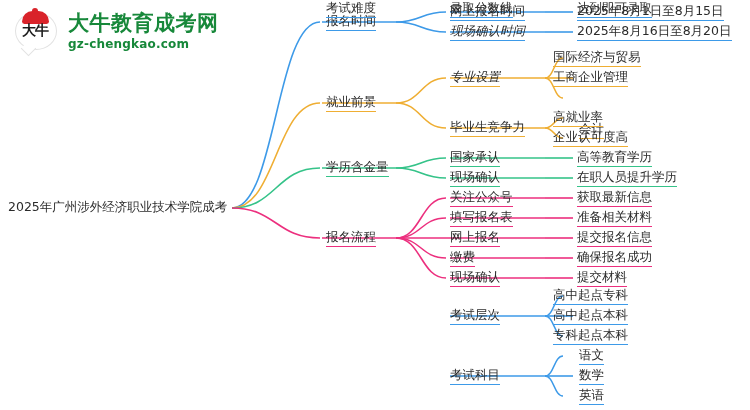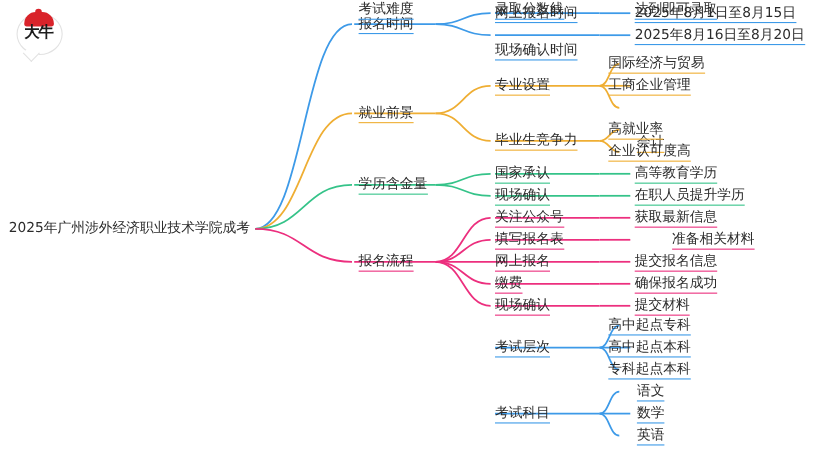--- a/index.html
+++ b/index.html
@@ -137,20 +137,24 @@
   .node .txt { color: #2b2b2b; }
 </style>
 </head>
 <body>
 
 <div id="logo">
   <div id="logo-mark">
     <div class="bubble"></div>
     <div class="cap"></div>
     <div class="mark-text">大牛</div>
+  </div>
+  <div id="logo-words">
+    <div id="logo-title">大牛教育成考网</div>
+    <div id="logo-sub">gz-chengkao.com</div>
   </div>
 </div>
 
 <svg id="map-svg" viewBox="0 0 750 410">
     <path d="M450,12 L545,12" fill="none" stroke="#3d9ae8" stroke-width="1.6"></path>
     <path d="M545,12 L573,12" fill="none" stroke="#3d9ae8" stroke-width="1.6"></path>
     <path d="M450,32 L545,32" fill="none" stroke="#3d9ae8" stroke-width="1.6"></path>
     <path d="M545,32 L573,32" fill="none" stroke="#3d9ae8" stroke-width="1.6"></path>
     <path d="M322,22 L396,22" fill="none" stroke="#3d9ae8" stroke-width="1.6"></path>
     <path d="M396,22 C421,22 421,12 446,12" fill="none" stroke="#3d9ae8" stroke-width="1.6"></path>
@@ -207,38 +211,38 @@
     <path d="M396,NaN C421,NaN 421,376 446,376" fill="none" stroke="#3d9ae8" stroke-width="1.6"></path>
     <path d="M396,NaN C421,NaN 421,NaN 446,NaN" fill="none" stroke="#3d9ae8" stroke-width="1.6"></path>
     <path d="M232,208 C276,208 276,NaN 320,NaN" fill="none" stroke="#3d9ae8" stroke-width="1.6"></path>
   </svg>
 
 <div id="nodes-layer">
     <div class="node root" style="left: 8px; top: 199px;"><span class="txt">2025年广州涉外经济职业技术学院成考</span></div>
     <div class="node lvl4 ul" style="left: 577px; top: 3px; color: rgb(61, 154, 232);"><span class="txt">2025年8月1日至8月15日</span></div>
     <div class="node lvl3 ul" style="left: 450px; top: 3px; color: rgb(61, 154, 232);"><span class="txt">网上报名时间</span></div>
     <div class="node lvl4 ul" style="left: 577px; top: 23px; color: rgb(61, 154, 232);"><span class="txt">2025年8月16日至8月20日</span></div>
-    <div class="node lvl3 ul" style="left: 450px; top: 37px; color: rgb(61, 154, 232);"><span class="txt">现场确认时间</span></div>
+    <div class="node lvl3 ul" style="left: 450px; top: 23px; color: rgb(61, 154, 232); font-style: italic;"><span class="txt">现场确认时间</span></div>
     <div class="node lvl2 ul" style="left: 326px; top: 13px; color: rgb(61, 154, 232);"><span class="txt">报名时间</span></div>
     <div class="node lvl4 ul" style="left: 553px; top: 49px; color: rgb(239, 174, 51);"><span class="txt">国际经济与贸易</span></div>
     <div class="node lvl4 ul" style="left: 553px; top: 69px; color: rgb(239, 174, 51);"><span class="txt">工商企业管理</span></div>
     <div class="node lvl4 ul" style="left: 579px; top: 89px; color: rgb(239, 174, 51); margin-top: 32px;"><span class="txt">会计</span></div>
-    <div class="node lvl3 ul" style="left: 450px; top: 69px; color: rgb(239, 174, 51);"><span class="txt">专业设置</span></div>
+    <div class="node lvl3 ul" style="left: 450px; top: 69px; color: rgb(239, 174, 51); font-style: italic;"><span class="txt">专业设置</span></div>
     <div class="node lvl4 ul" style="left: 553px; top: 109px; color: rgb(239, 174, 51);"><span class="txt">高就业率</span></div>
     <div class="node lvl4 ul" style="left: 553px; top: 129px; color: rgb(239, 174, 51);"><span class="txt">企业认可度高</span></div>
     <div class="node lvl3 ul" style="left: 450px; top: 119px; color: rgb(239, 174, 51);"><span class="txt">毕业生竞争力</span></div>
     <div class="node lvl2 ul" style="left: 326px; top: 94px; color: rgb(239, 174, 51);"><span class="txt">就业前景</span></div>
     <div class="node lvl4 ul" style="left: 577px; top: 149px; color: rgb(53, 195, 137);"><span class="txt">高等教育学历</span></div>
     <div class="node lvl3 ul" style="left: 450px; top: 149px; color: rgb(53, 195, 137);"><span class="txt">国家承认</span></div>
     <div class="node lvl4 ul" style="left: 577px; top: 169px; color: rgb(53, 195, 137);"><span class="txt">在职人员提升学历</span></div>
     <div class="node lvl3 ul" style="left: 450px; top: 169px; color: rgb(53, 195, 137);"><span class="txt">现场确认</span></div>
     <div class="node lvl2 ul" style="left: 326px; top: 159px; color: rgb(53, 195, 137);"><span class="txt">学历含金量</span></div>
     <div class="node lvl4 ul" style="left: 577px; top: 189px; color: rgb(236, 47, 126);"><span class="txt">获取最新信息</span></div>
     <div class="node lvl3 ul" style="left: 450px; top: 189px; color: rgb(236, 47, 126);"><span class="txt">关注公众号</span></div>
-    <div class="node lvl4 ul" style="left: 577px; top: 209px; color: rgb(236, 47, 126); margin-left: 34px;"><span class="txt">准备相关材料</span></div>
+    <div class="node lvl4 ul" style="left: 577px; top: 209px; color: rgb(236, 47, 126);"><span class="txt">准备相关材料</span></div>
     <div class="node lvl3 ul" style="left: 450px; top: 209px; color: rgb(236, 47, 126);"><span class="txt">填写报名表</span></div>
     <div class="node lvl4 ul" style="left: 577px; top: 229px; color: rgb(236, 47, 126);"><span class="txt">提交报名信息</span></div>
     <div class="node lvl3 ul" style="left: 450px; top: 229px; color: rgb(236, 47, 126);"><span class="txt">网上报名</span></div>
     <div class="node lvl4 ul" style="left: 577px; top: 249px; color: rgb(236, 47, 126);"><span class="txt">确保报名成功</span></div>
     <div class="node lvl3 ul" style="left: 450px; top: 249px; color: rgb(236, 47, 126);"><span class="txt">缴费</span></div>
     <div class="node lvl4 ul" style="left: 577px; top: 269px; color: rgb(236, 47, 126); text-align: right;"><span class="txt">提交材料</span></div>
     <div class="node lvl3 ul" style="left: 450px; top: 269px; color: rgb(236, 47, 126);"><span class="txt">现场确认</span></div>
     <div class="node lvl2 ul" style="left: 326px; top: 229px; color: rgb(236, 47, 126);"><span class="txt">报名流程</span></div>
     <div class="node lvl4 ul" style="left: 553px; top: 287px; color: rgb(61, 154, 232);"><span class="txt">高中起点专科</span></div>
     <div class="node lvl4 ul" style="left: 553px; top: 307px; color: rgb(61, 154, 232);"><span class="txt">高中起点本科</span></div>

